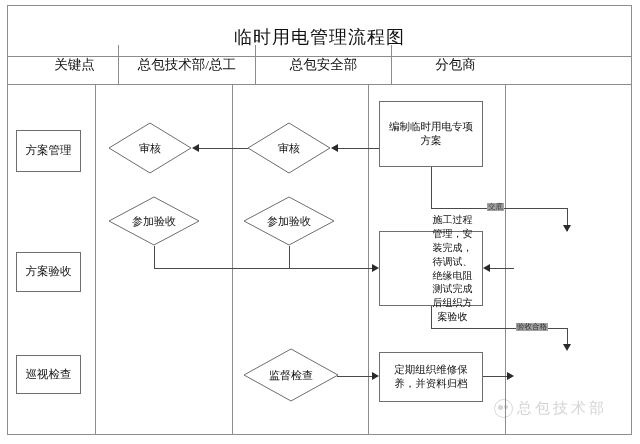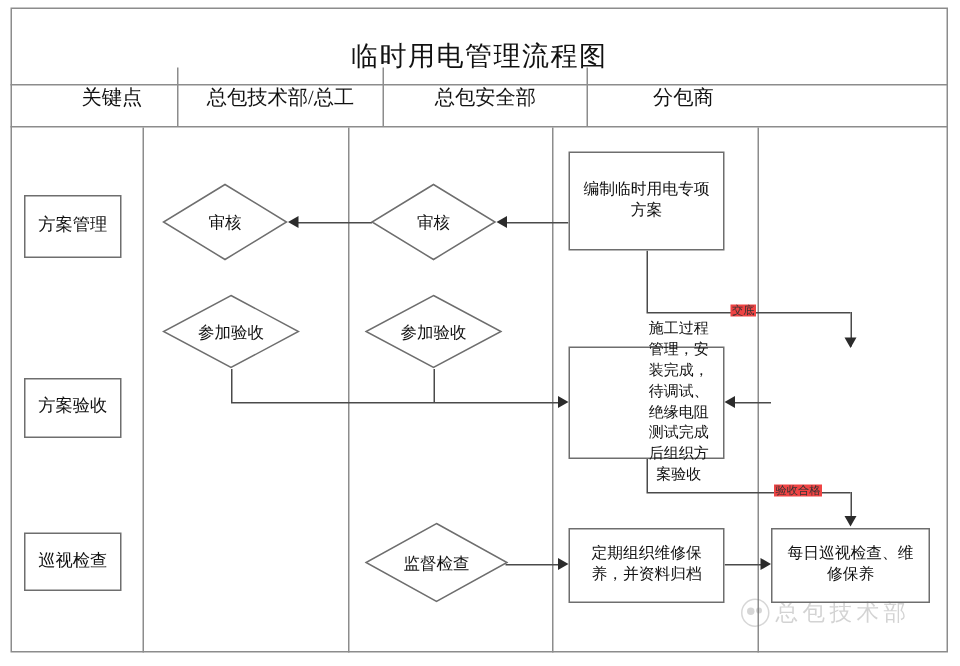--- a/index.html
+++ b/index.html
@@ -124,21 +124,21 @@
   .arrow.down{
     border-left:4px solid transparent;
     border-right:4px solid transparent;
     border-top:7px solid #2b2b2b;
   }
 
   .edge-label{
     position:absolute;
     font-size:7.5px;
     color:#333;
-    background:#ef4444;
+    background:#a3a3a3;
     padding:0 1px;
     z-index:6;
     white-space:nowrap;
     line-height:1;
   }
 
   
   .watermark{
     position:absolute;
     left:494px; top:399px;
@@ -238,21 +238,20 @@
     <span class="dlabel">监督检查</span>
   </div>
 
   <div class="node" style="left:379px; top:101px; width:104px; height:66px;">编制临时用电专项方案</div>
 
   <div class="node big" style="left:379px; top:231px; width:104px; height:75px;">施工过程管理，安装完成，待调试、绝缘电阻测试完成后组织方案验收</div>
 
   <div class="node" style="left:379px; top:352px; width:104px; height:50px;">定期组织维修保养，并资料归档</div>
 
 
-  <div class="node" style="left:514px; top:352px; width:106px; height:50px;">每日巡视检查、维修保养</div>
 
   <div class="conn h" style="left:337px; top:148px; width:42px;"></div>
   <div class="arrow left" style="left:331px; top:144px;"></div>
 
   <div class="conn h" style="left:198px; top:148px; width:50px;"></div>
   <div class="arrow left" style="left:192px; top:144px;"></div>
 
   <div class="conn v" style="left:431px; top:167px; height:41px;"></div>
   <div class="conn h" style="left:431px; top:208px; width:136px;"></div>
   <div class="conn v" style="left:567px; top:208px; height:23px;"></div>

